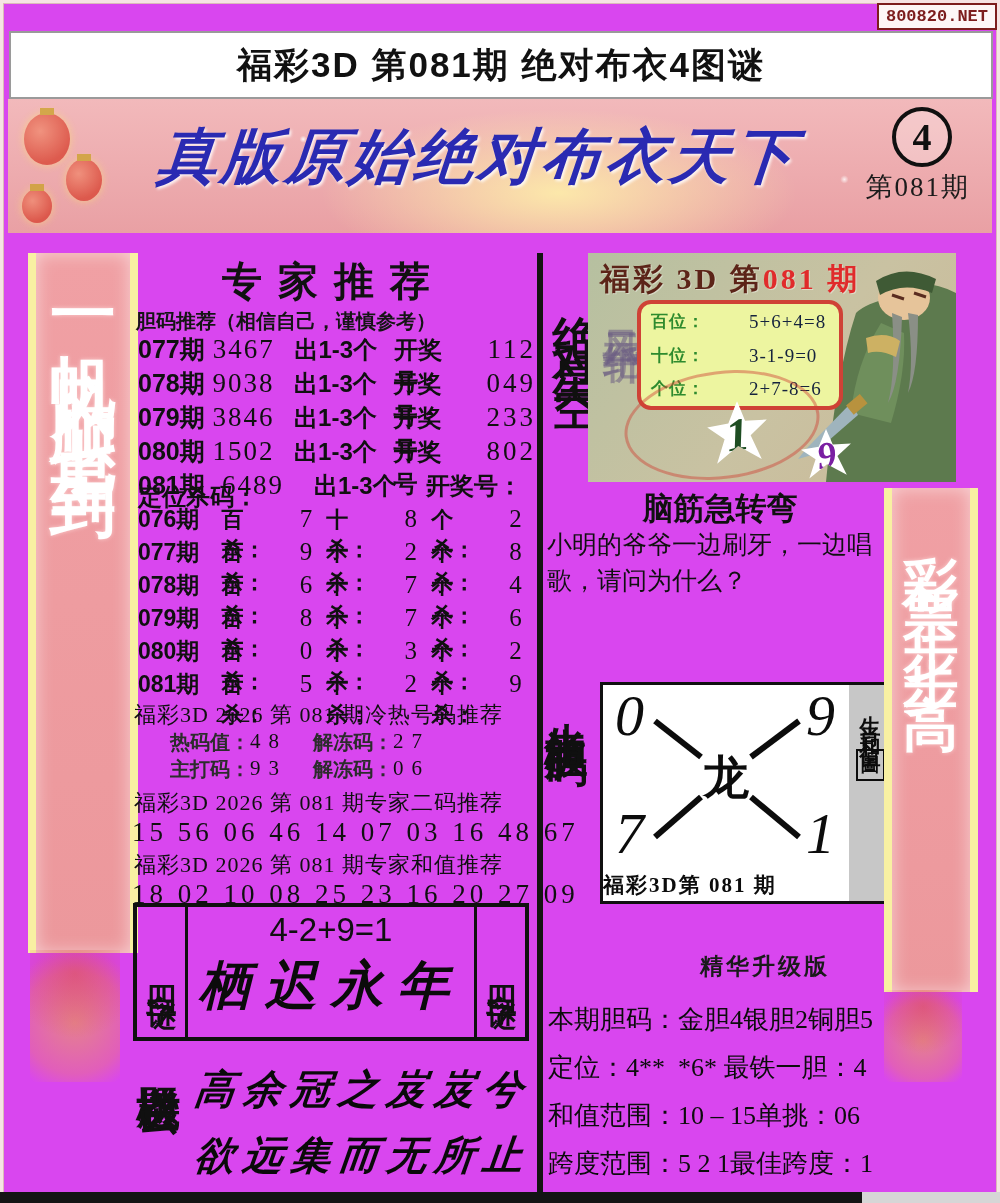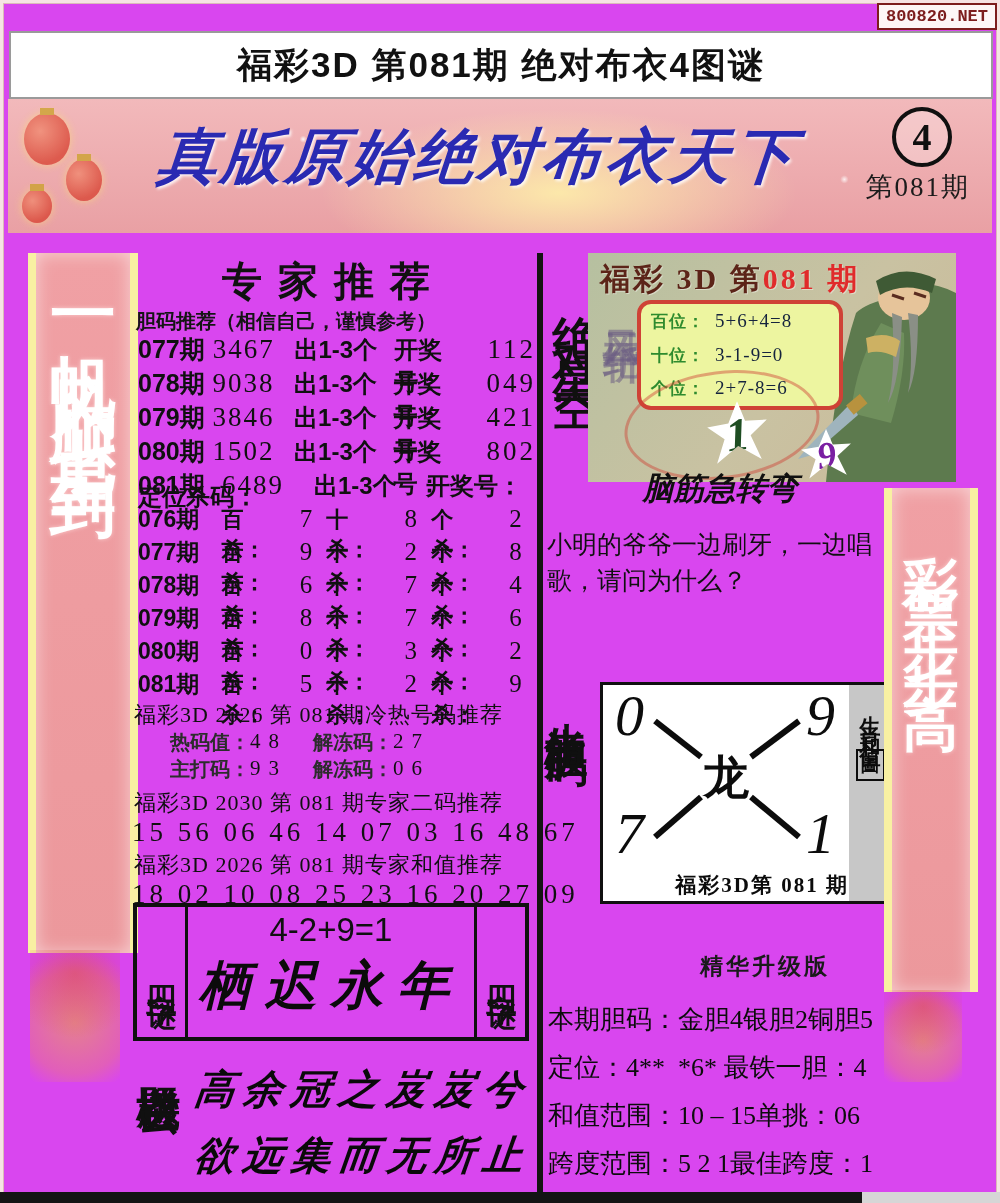--- a/index.html
+++ b/index.html
@@ -82,40 +82,40 @@
 
   
   .star-label{left:545px;top:280px;font-size:45px;font-weight:bold;color:#101010;letter-spacing:22px;}
   .imgpanel{left:588px;top:253px;width:368px;height:229px;overflow:hidden;
       background:linear-gradient(130deg,#b6c0a0,#c9c2a2 55%,#cbb998);}
   .imgpanel .ptitle{position:absolute;left:12px;top:6px;font-size:30px;font-weight:bold;letter-spacing:3px;color:#5c2418;text-shadow:1px 1px 0 rgba(255,255,255,.4);}
   .imgpanel .ptitle .red{color:#e02b2b;}
   .fengyun{position:absolute;left:8px;top:46px;font-size:38px;font-weight:bold;color:rgba(108,92,132,.55);letter-spacing:4px;}
   .formula-box{position:absolute;left:49px;top:47px;width:178px;height:90px;background:#edf5a0;
       border:4px solid #cf4236;border-radius:14px;padding:6px 10px;display:flex;flex-direction:column;justify-content:space-between;}
-  .frow{display:flex;align-items:flex-start;font-size:17px;}
+  .frow{display:flex;align-items:flex-end;font-size:17px;gap:34px;}
   .frow .flab{color:#2e8b2e;font-weight:bold;letter-spacing:1px;}
   .frow .feq{color:#15233d;font-size:19px;margin-left:10px;letter-spacing:1px;}
   .stamp{position:absolute;left:36px;top:118px;width:190px;height:102px;border:3px solid rgba(207,66,54,.45);
       border-radius:50%;transform:rotate(-7deg);}
   .burst{position:absolute;display:flex;align-items:center;justify-content:center;
       background:#fff;clip-path:polygon(50% 0%,63% 30%,98% 28%,72% 52%,90% 88%,52% 68%,18% 95%,30% 58%,2% 40%,36% 34%);
       box-shadow:0 0 10px rgba(180,230,120,.9);}
   .burst span{font-style:italic;font-weight:bold;transform:rotate(-8deg);}
 
-  .brain-title{left:560px;top:468px;width:320px;text-align:center;font-family:"Liberation Sans",sans-serif;
-      font-size:31px;font-weight:bold;color:#101010;font-style:italic;}
+  .brain-title{left:560px;top:488px;width:320px;text-align:center;font-family:"Liberation Sans",sans-serif;
+      font-size:31px;font-weight:bold;color:#101010;}
   .brain-q{left:547px;top:527px;width:338px;font-size:25px;color:#101010;line-height:1.45;}
 
   .zodiac-label{left:545px;top:688px;font-size:43px;font-weight:bold;color:#101010;letter-spacing:6px;line-height:1.0;}
   .zbox{left:600px;top:682px;width:288px;height:216px;border:3px solid #101010;background:#fff;display:flex;}
   .zmain{flex:1;position:relative;}
   .zcorner{position:absolute;font-size:58px;font-style:italic;color:#0c0c0c;line-height:1;}
   .zcenter{position:absolute;left:50%;top:43%;transform:translate(-50%,-50%);font-size:46px;font-weight:bold;color:#0c0c0c;}
-  .zcaption{position:absolute;bottom:2px;width:100%;text-align:right;font-size:21px;font-weight:bold;color:#0c0c0c;letter-spacing:2px;}
+  .zcaption{position:absolute;bottom:2px;width:100%;text-align:left;font-size:21px;font-weight:bold;color:#0c0c0c;letter-spacing:2px;}
   .zstrip{width:42px;background:#c7c7c7;display:flex;flex-direction:column;align-items:center;padding-top:14px;}
   .zstrip .vtext{font-size:21px;font-weight:bold;color:#0c0c0c;letter-spacing:10px;}
   .zstrip .boxed{margin-top:10px;border:2px solid #0c0c0c;font-size:19px;font-weight:bold;padding:1px 3px;color:#0c0c0c;}
 
   .sum-title{left:556px;top:906px;width:334px;text-align:center;font-family:"Liberation Sans",sans-serif;
       font-size:36px;font-weight:bold;letter-spacing:5px;color:#0c0c0c;}
   .sum-sub{left:700px;top:951px;font-size:23px;font-weight:bold;color:#1a1a1a;letter-spacing:3px;}
   .sum-line{left:548px;width:350px;font-size:26px;color:#0c0c0c;white-space:pre;}
 
   .bottombar-l{left:0;top:1192px;width:862px;height:11px;background:#141414;}
@@ -161,21 +161,21 @@
     <span class="codes">9038</span>
     <span class="hint">出1-3个</span>
     <span class="rlabel">开奖号：</span>
     <span class="rval">049</span>
   </div>
   <div class="abs drow" style="top:401px;">
     <span class="iss">079期</span>
     <span class="codes">3846</span>
     <span class="hint">出1-3个</span>
     <span class="rlabel">开奖号：</span>
-    <span class="rval">421</span>
+    <span class="rval">233</span>
   </div>
   <div class="abs drow" style="top:435px;">
     <span class="iss">080期</span>
     <span class="codes">1502</span>
     <span class="hint">出1-3个</span>
     <span class="rlabel">开奖号：</span>
     <span class="rval">802</span>
   </div>
   <div class="abs drow" style="top:469px;">
     <span class="iss">081期</span>
@@ -249,21 +249,21 @@
     <span class="lab">解冻码：</span>
     <span class="val">27</span>
   </div>
   <div class="abs ch-line" style="top:756px;">
     <span class="lab">主打码：</span>
     <span class="val">93</span>
     <span class="lab">解冻码：</span>
     <span class="val">06</span>
   </div>
 
-  <div class="abs sec-title" style="top:788px;">福彩3D 2030 第 081 期专家二码推荐</div>
+  <div class="abs sec-title" style="top:788px;">福彩3D 2026 第 081 期专家二码推荐</div>
   <div class="abs numrow" style="top:817px;">15 56 06 46 14 07 03 16 48 67</div>
   <div class="abs sec-title" style="top:850px;">福彩3D 2026 第 081 期专家和值推荐</div>
   <div class="abs numrow" style="top:879px;">18 02 10 08 25 23 16 20 27 09</div>
 
   <div class="abs riddle-box">
     <div class="riddle-side">
       <span class="vtext">四字谜</span>
     </div>
     <div class="riddle-mid">
       <div class="riddle-eq">4-2+9=1</div>

